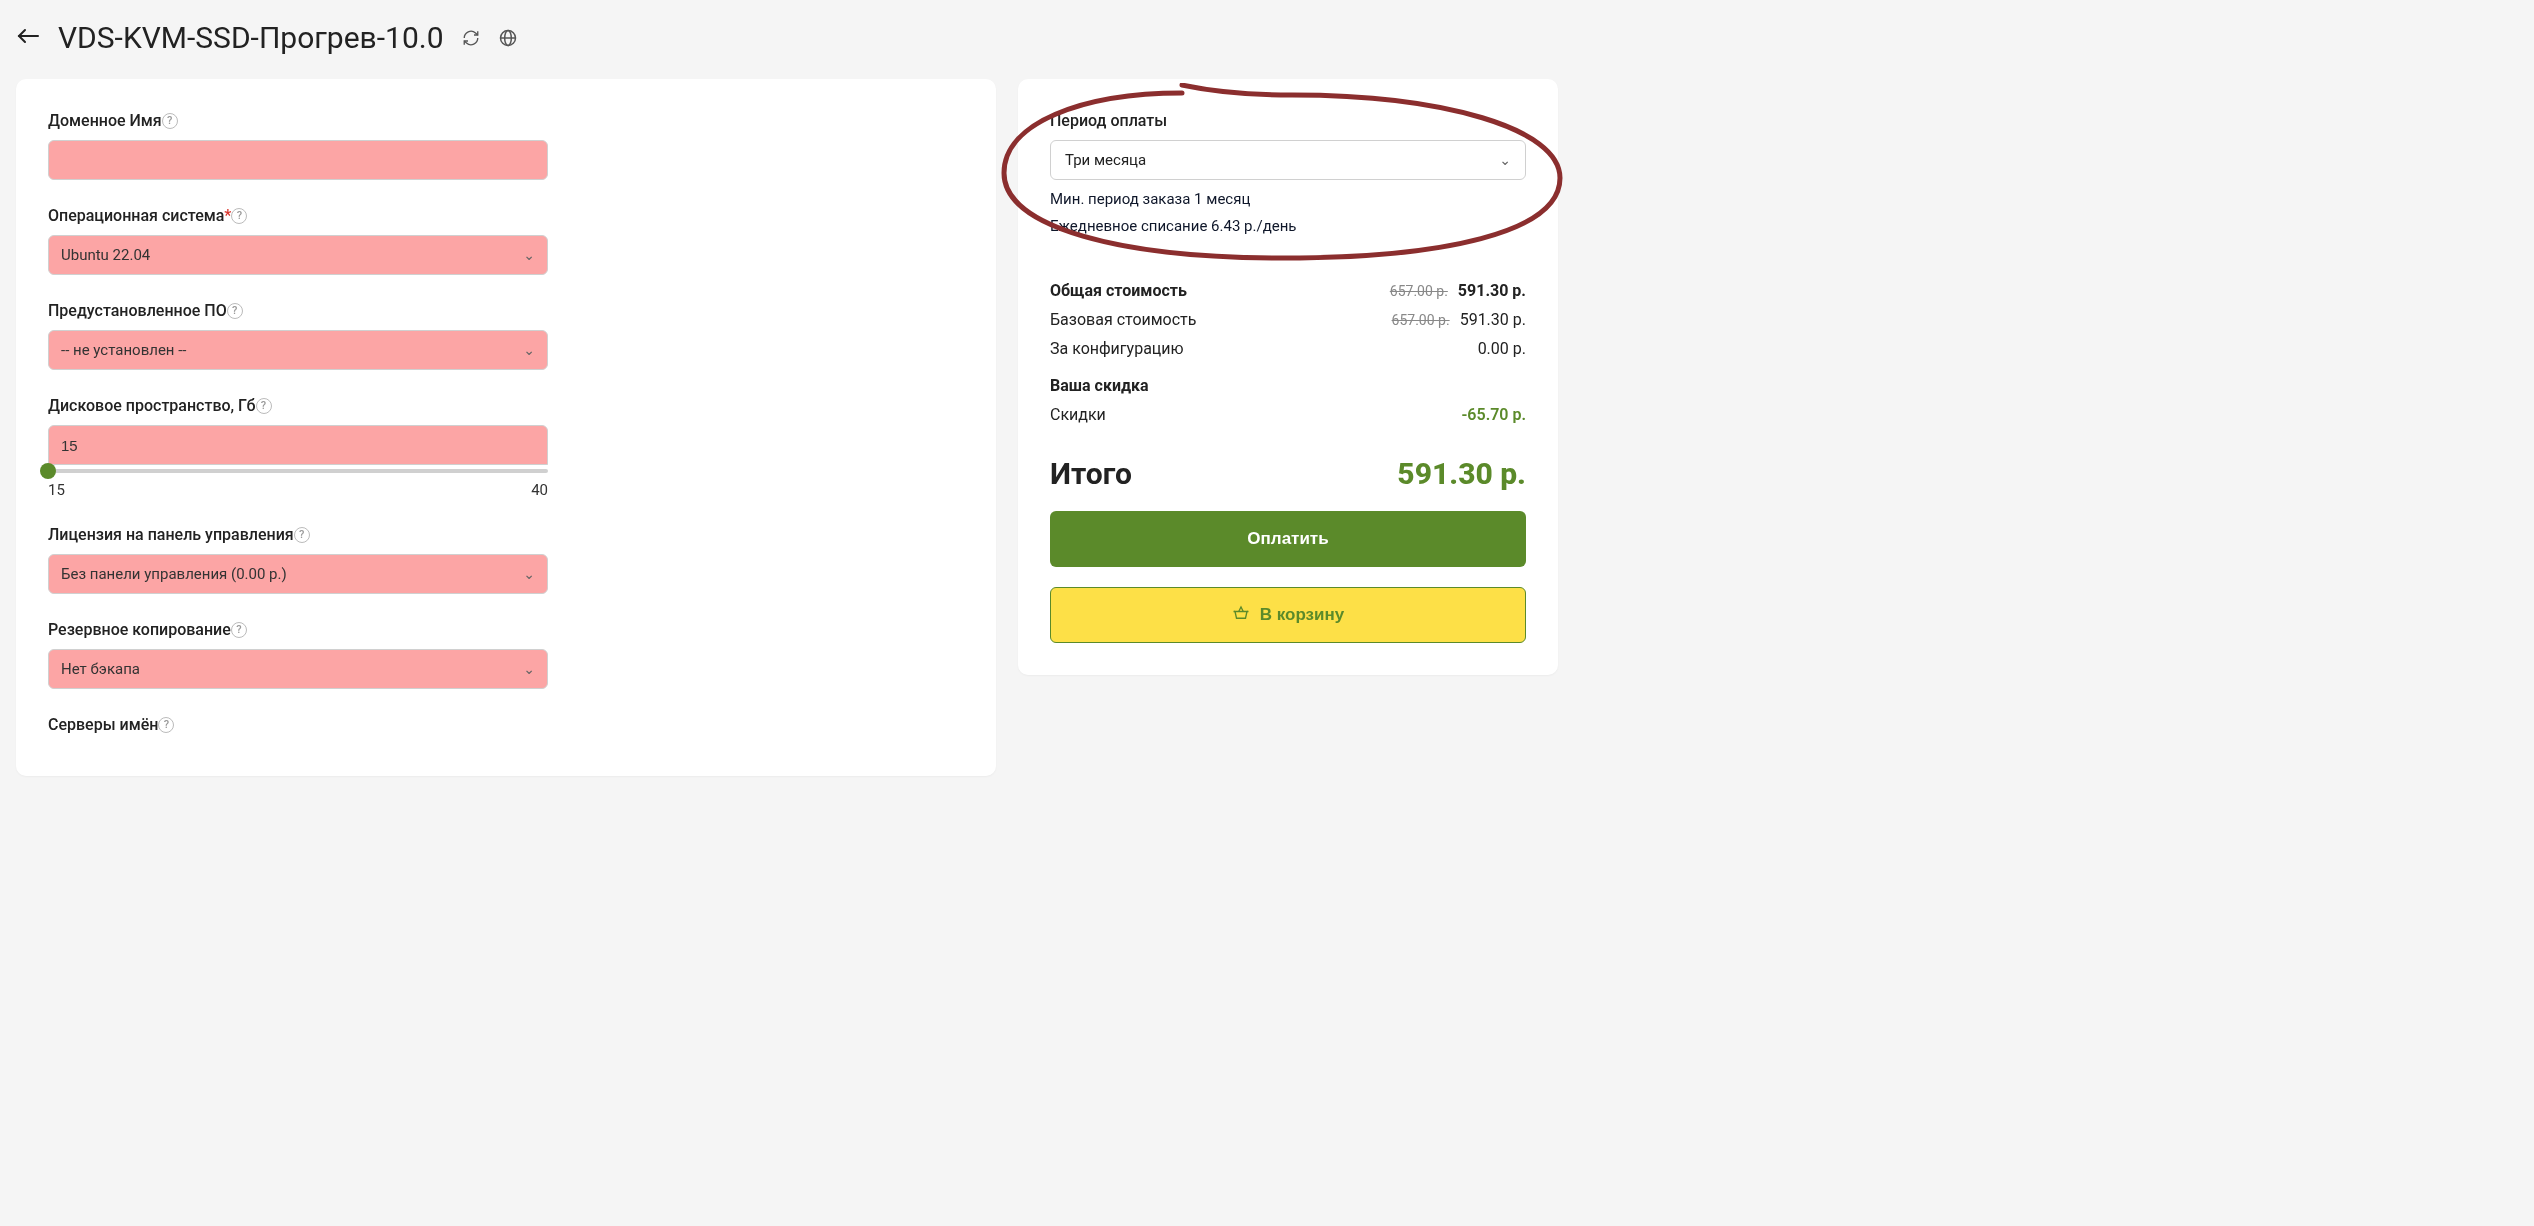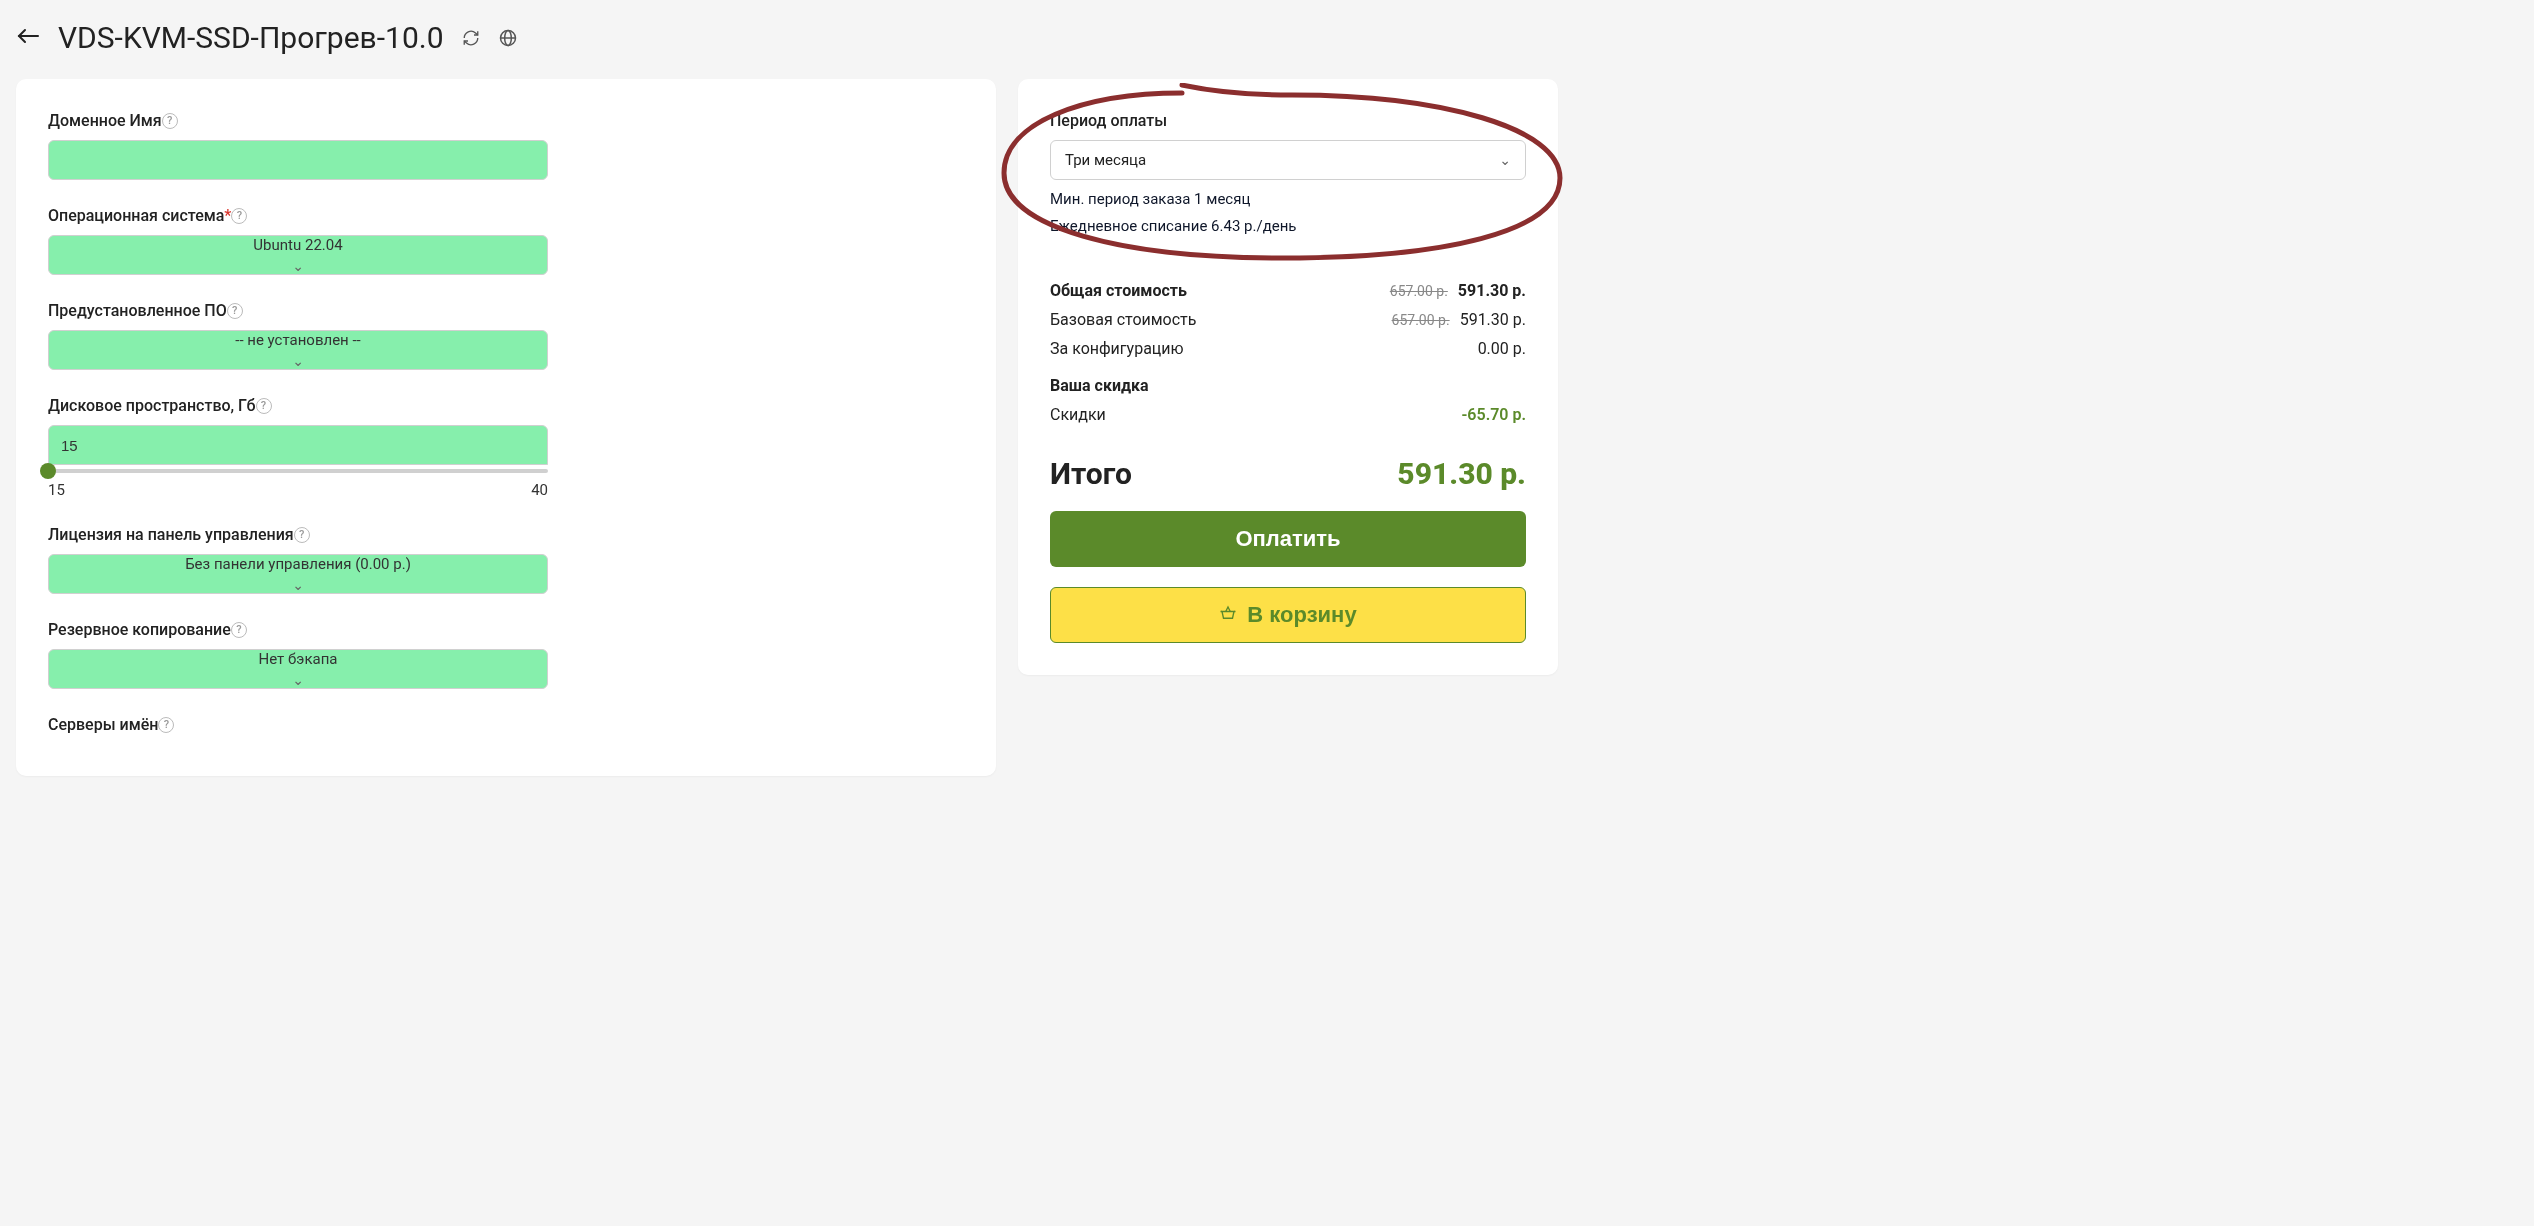--- a/index.html
+++ b/index.html
@@ -65,25 +65,24 @@
     align-items: center;
     justify-content: center;
     cursor: help;
   }
   .input, .select {
     width: 500px;
     max-width: 100%;
     height: 40px;
     border: 1px solid #d0d0d0;
     border-radius: 6px;
-    background: #86efac;
+    background: #fca5a5;
     font-size: 15px;
     padding: 0 12px;
     color: #333;
-    flex-direction: column;
   }
   .select {
     display: flex;
     align-items: center;
     justify-content: space-between;
     cursor: pointer;
   }
   .chev { color: #666; font-size: 14px; }
   .slider-wrap { width: 500px; max-width: 100%; }
   .slider-track {
@@ -153,21 +152,21 @@
     align-items: baseline;
     margin-top: 22px;
     padding-top: 10px;
   }
   .total-label { font-size: 30px; font-weight: 700; }
   .total-price { font-size: 30px; font-weight: 800; color: #5b8a2a; }
   .btn {
     width: 100%;
     height: 56px;
     border-radius: 6px;
-    font-size: 22px;
+    font-size: 17px;
     font-weight: 600;
     display: flex;
     align-items: center;
     justify-content: center;
     gap: 10px;
     cursor: pointer;
     margin-top: 20px;
   }
   .btn-primary { background: #5b8a2a; color: #fff; border: none; }
   .btn-outline { background: #fde047; color: #5b8a2a; border: 1.5px solid #5b8a2a; }

